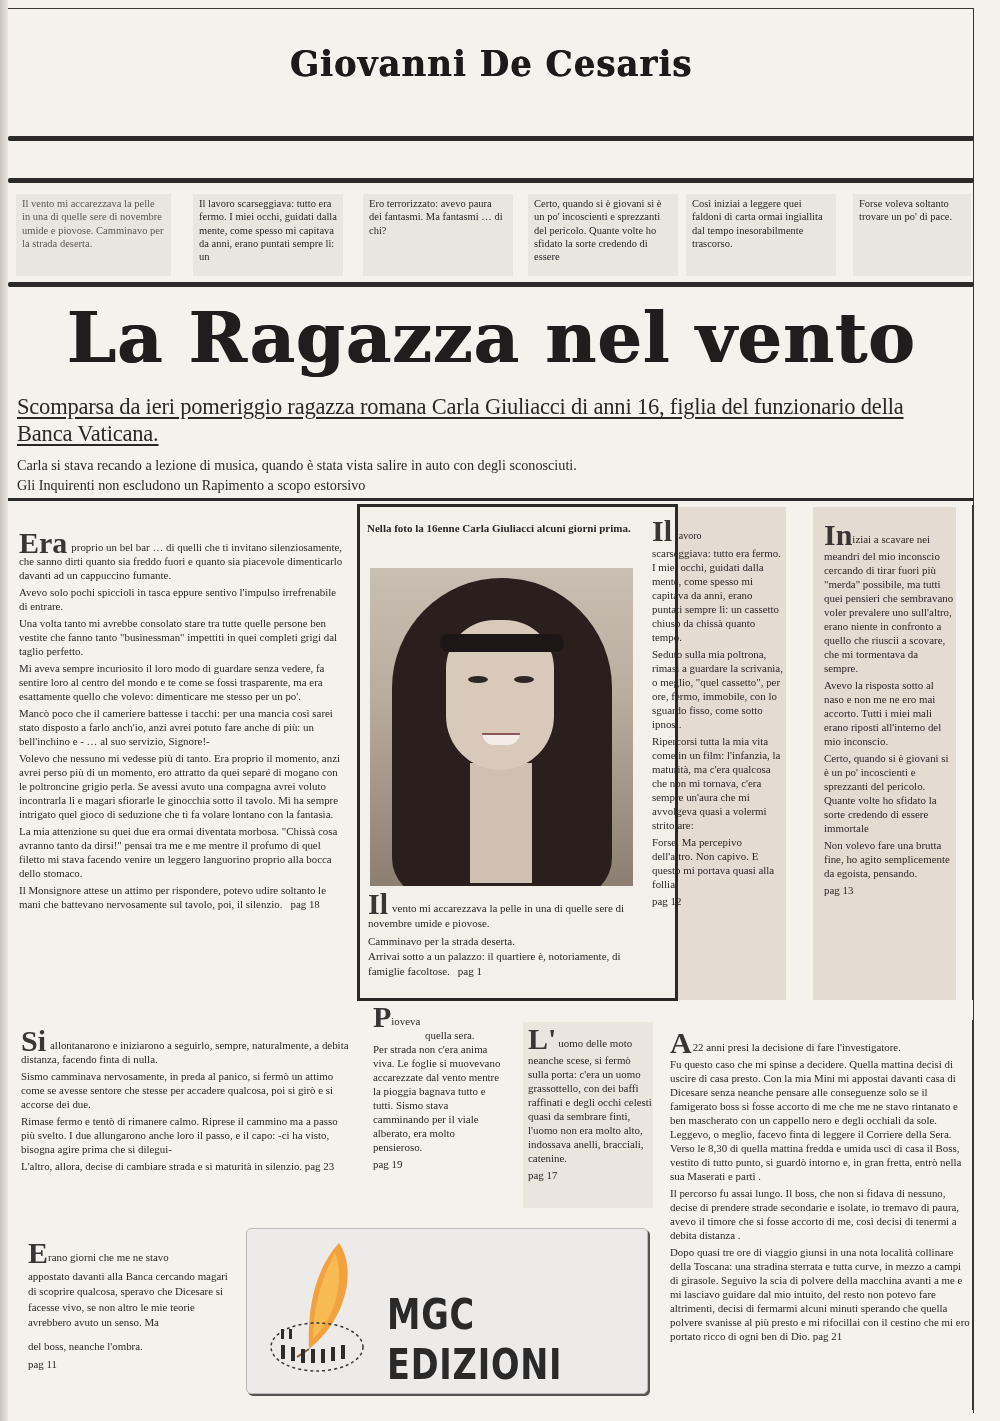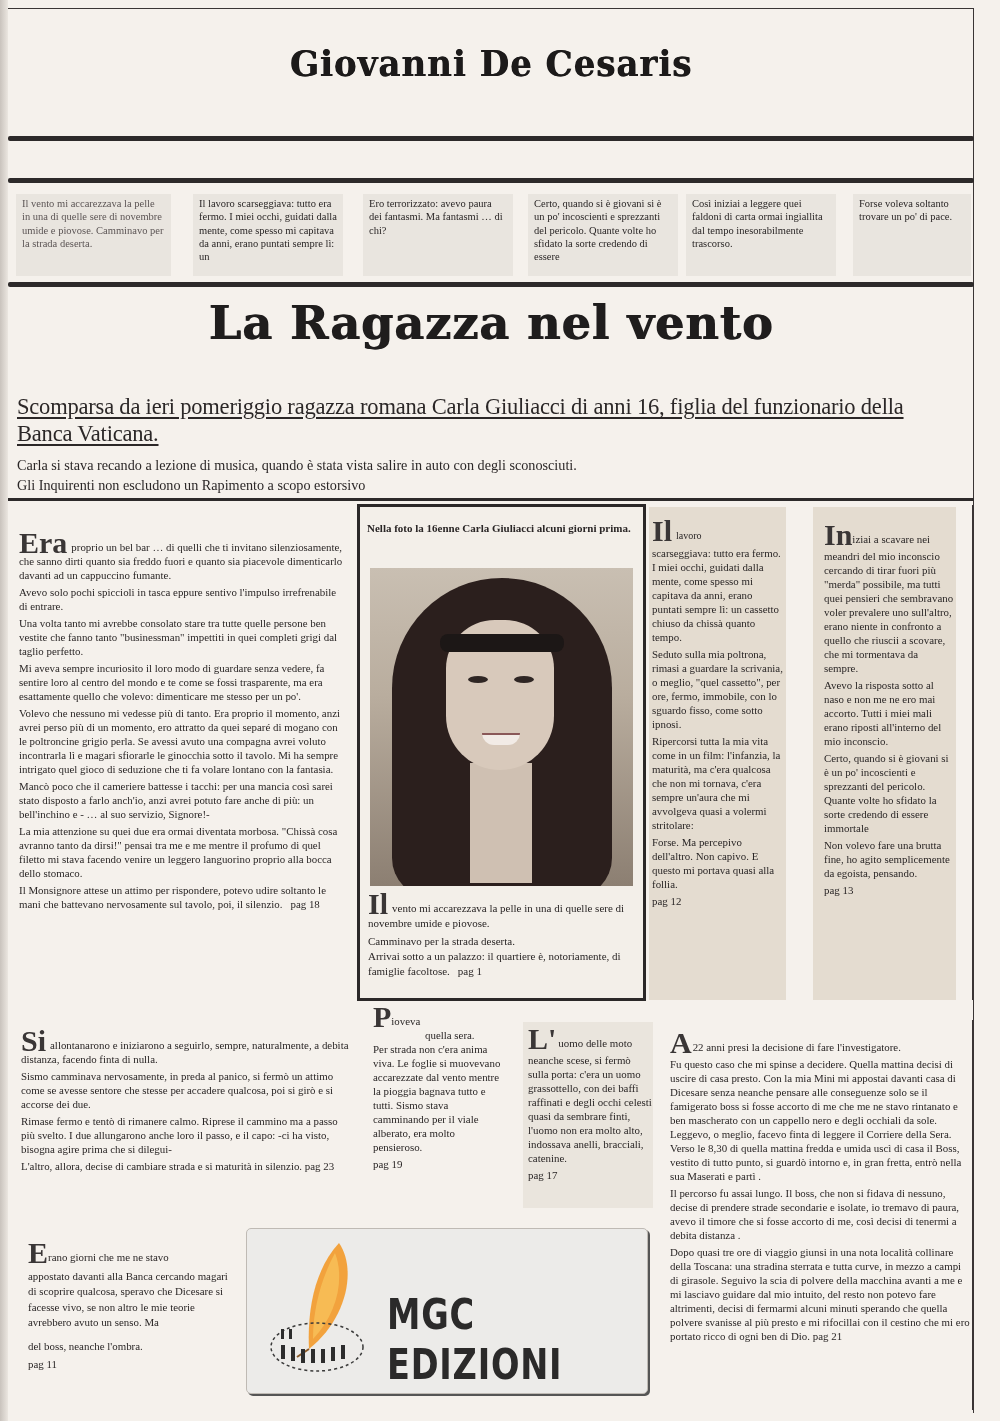--- a/index.html
+++ b/index.html
@@ -11,31 +11,31 @@
 
   .masthead { position: absolute; left: 8px; top: 10px; width: 966px; height: 128px; display:flex; align-items:center; justify-content:center; padding-bottom: 22px; }
   .masthead-title { font-family: "DejaVu Serif", serif; font-weight: bold; font-size: 34px; letter-spacing: 1px; color: #1c1a1a; transform: scaleY(1.05); text-shadow: 0.6px 0 0 #1c1a1a; }
   .rule-thick { position: absolute; left: 8px; width: 966px; height: 5px; background: #2d2a2a; border-radius: 2px; }
   .rule-med { position: absolute; left: 8px; width: 966px; height: 3px; background: #2d2a2a; }
 
   .teaser-row { position: absolute; left: 8px; top: 190px; width: 966px; height: 90px; }
   .teaser { position: absolute; top: 4px; height: 82px; background: #e9e5df; padding: 3px 6px; font-size: 10.5px; line-height: 13.3px; overflow: hidden; color: #2a2626; }
   .teaser.faded { color: #5c5555; }
 
-  .headline { position: absolute; left: 8px; top: 296px; width: 966px; text-align: center; font-family: "DejaVu Serif", serif; font-weight: bold; font-size: 46px; color: #1f1d1d; letter-spacing: 1px; text-shadow: 1px 0 0 #1f1d1d; }
+  .headline { position: absolute; left: 8px; top: 296px; width: 966px; text-align: center; font-family: "DejaVu Serif", serif; font-weight: bold; font-size: 70px; color: #1f1d1d; letter-spacing: 1px; text-shadow: 1px 0 0 #1f1d1d; }
   .subhead { position: absolute; left: 17px; top: 393px; width: 925px; font-family: "Liberation Serif", serif; font-size: 22.5px; line-height: 27px; color: #2b2727; text-decoration: underline; text-decoration-thickness: 2px; text-underline-offset: 3px; letter-spacing: -0.2px; }
   .lead { position: absolute; left: 17px; top: 455px; width: 920px; font-size: 14.2px; line-height: 20px; color: #2b2727; }
 
   .col { position: absolute; font-size: 10.9px; line-height: 14px; color: #2a2626; }
   .col p { margin-bottom: 3px; }
   .drop { font-size: 30px; font-weight: bold; line-height: 22px; color: #3a3636; margin-right: 4px; vertical-align: -2px; }
   .pag { padding-left: 8px; }
   .right { text-align: left; }
 
-  .photo-box { position: absolute; left: 357px; top: 504px; width: 289px; height: 497px; border: 3px solid #2b2828; background: #f3efe9; }
+  .photo-box { position: absolute; left: 357px; top: 504px; width: 321px; height: 497px; border: 3px solid #2b2828; background: #f3efe9; }
   .photo { position: absolute; left: 10px; top: 61px; width: 263px; height: 318px; background: linear-gradient(180deg,#c9bfb2 0%,#b9ad9e 40%,#8c7f72 100%); overflow: hidden; }
   .hair { position: absolute; left: 22px; top: 10px; width: 220px; height: 320px; border-radius: 110px 110px 40px 40px; background: #2b1f1d; }
   .face { position: absolute; left: 76px; top: 52px; width: 108px; height: 150px; border-radius: 54px 54px 60px 60px; background: #d8c9bb; }
   .band { position: absolute; left: 70px; top: 66px; width: 124px; height: 18px; border-radius: 8px; background: #1c1716; }
   .eye { position: absolute; top: 108px; width: 20px; height: 7px; border-radius: 50%; background: #2f2624; }
   .mouth { position: absolute; left: 112px; top: 165px; width: 38px; height: 12px; border-radius: 0 0 20px 20px; background: #f2ebe6; border-top: 2px solid #8a5858; }
   .neck { position: absolute; left: 100px; top: 195px; width: 62px; height: 120px; background: #cfc0b2; }
 
   .shade { position: absolute; background: #e4dcd0; }
   .logo-box { position: absolute; left: 246px; top: 1228px; width: 402px; height: 166px; border: 1.5px solid #bfbab4; background: #ecebe9; box-shadow: 2px 2px 0 #555; border-radius: 5px; }
@@ -76,22 +76,22 @@
 
   <div class="shade" style="left:649px;top:507px;width:137px;height:493px"></div>
   <div class="shade" style="left:813px;top:507px;width:143px;height:493px"></div>
   <div class="vline" style="left:972px;top:505px;height:495px;background:#3a3535"></div>
 
   <div class="col" style="left:19px;top:532px;width:326px">
     <p><span class="drop">Era</span><span>proprio un bel bar … di quelli che ti invitano silenziosamente, che sanno dirti quanto sia freddo fuori e quanto sia piacevole dimenticarlo davanti ad un cappuccino fumante.</span></p>
     <p>Avevo solo pochi spiccioli in tasca eppure sentivo l'impulso irrefrenabile di entrare.</p>
     <p>Una volta tanto mi avrebbe consolato stare tra tutte quelle persone ben vestite che fanno tanto "businessman" impettiti in quei completi grigi dal taglio perfetto.</p>
     <p>Mi aveva sempre incuriosito il loro modo di guardare senza vedere, fa sentire loro al centro del mondo e te come se fossi trasparente, ma era esattamente quello che volevo: dimenticare me stesso per un po'.</p>
+    <p>Mancò poco che il cameriere battesse i tacchi: per una mancia così sarei stato disposto a farlo anch'io, anzi avrei potuto fare anche di più: un bell'inchino e - … al suo servizio, Signore!-</p>
     <p>Volevo che nessuno mi vedesse più di tanto. Era proprio il momento, anzi avrei perso più di un momento, ero attratto da quei separé di mogano con le poltroncine grigio perla. Se avessi avuto una compagna avrei voluto incontrarla lì e magari sfiorarle le ginocchia sotto il tavolo. Mi ha sempre intrigato quel gioco di seduzione che ti fa volare lontano con la fantasia.</p>
-    <p>Mancò poco che il cameriere battesse i tacchi: per una mancia così sarei stato disposto a farlo anch'io, anzi avrei potuto fare anche di più: un bell'inchino e - … al suo servizio, Signore!-</p>
     <p>La mia attenzione su quei due era ormai diventata morbosa. "Chissà cosa avranno tanto da dirsi!" pensai tra me e me mentre il profumo di quel filetto mi stava facendo venire un leggero languorino proprio alla bocca dello stomaco.</p>
     <p><span>Il Monsignore attese un attimo per rispondere, potevo udire soltanto le mani che battevano nervosamente sul tavolo, poi, il silenzio.</span><span class="pag">pag 18</span></p>
   </div>
 
   <div class="photo-box">
     <div class="col" style="left:7px;top:14px;width:265px;font-weight:bold;font-size:11px">Nella foto  la 16enne Carla Giuliacci alcuni giorni prima.</div>
     <div class="photo">
       <div class="hair"></div>
       <div class="neck"></div>
       <div class="face"></div>

